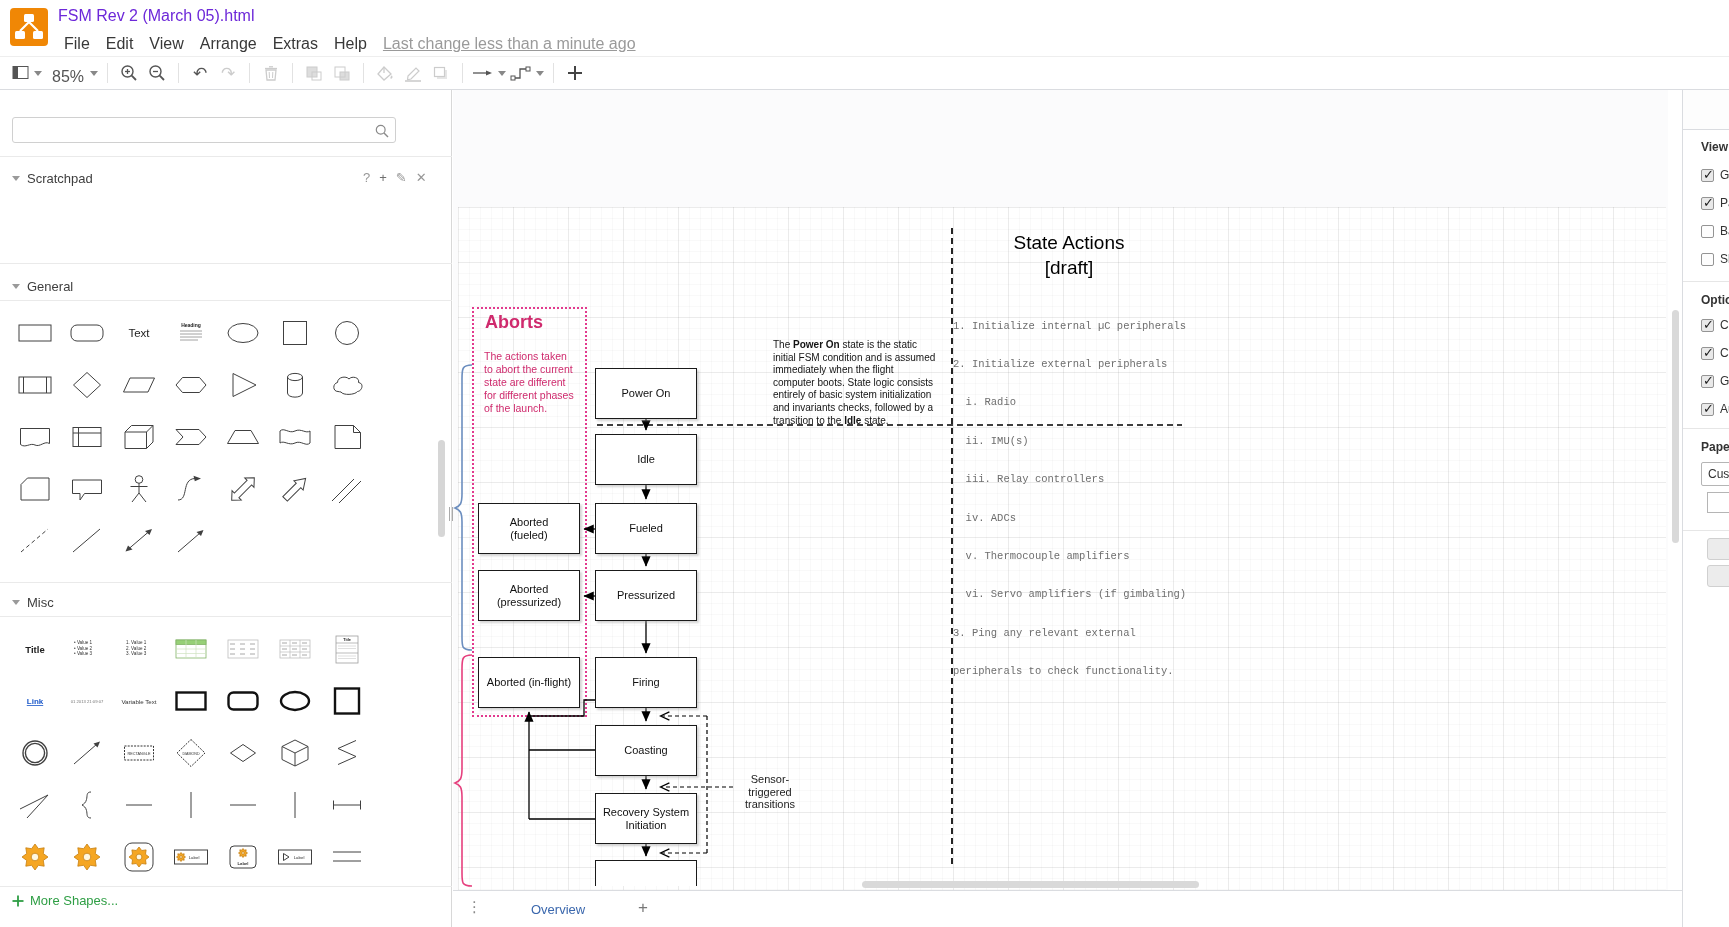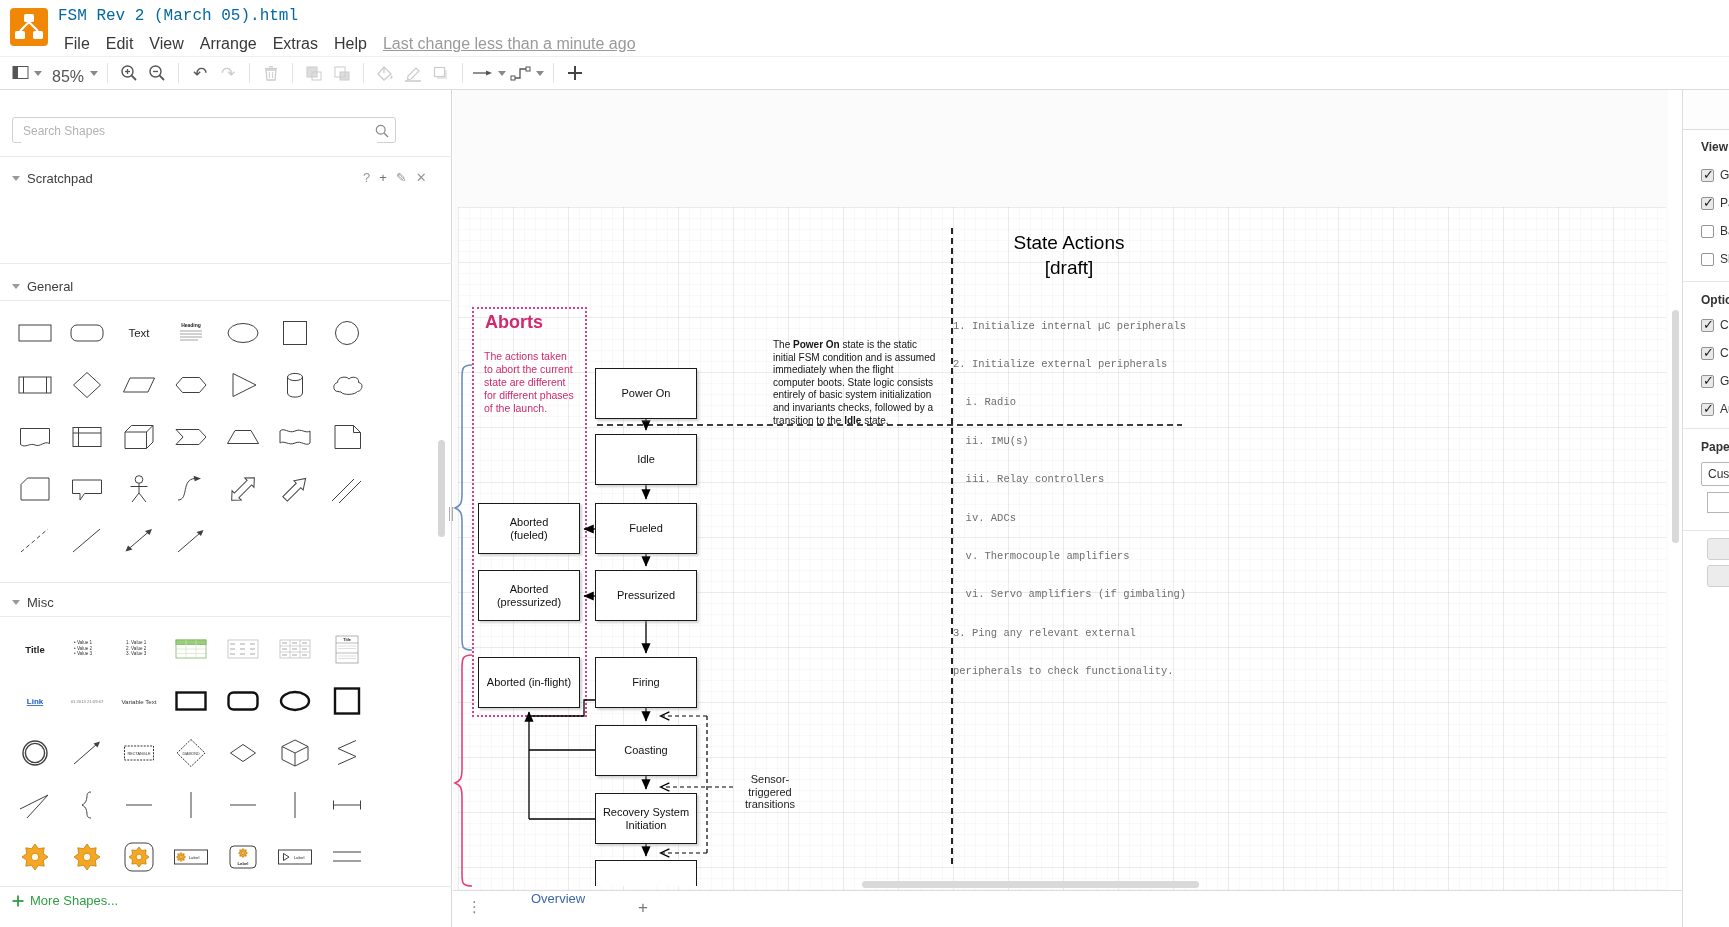--- a/index.html
+++ b/index.html
@@ -1,20 +1,20 @@
 <!DOCTYPE html>
 <html><head>
 <meta charset="utf-8">
 <style>
   html,body{margin:0;padding:0;width:1729px;height:927px;overflow:hidden;
     font-family:"Liberation Sans","DejaVu Sans",sans-serif;background:#fff;color:#222;}
   
   #appheader{position:absolute;left:0;top:0;width:1729px;height:56px;background:#fff;}
   #logo{position:absolute;left:10px;top:8px;width:38px;height:38px;border-radius:4px;background:#F08705;}
-  #doc-title{position:absolute;left:58px;top:7px;font-size:16px;color:#0369a1;font-family:Liberation Mono, monospace;}
+  #doc-title{position:absolute;left:58px;top:7px;font-size:16px;color:#6d28d9;}
   #menubar{position:absolute;left:56px;top:32px;display:flex;align-items:center;font-size:16px;color:#383838;}
   #menubar .menu{padding:3px 8px;cursor:default;}
   #menubar .status{margin-left:8px;color:#9a9a9a;text-decoration:underline;}
   
   #toolbar{position:absolute;left:0;top:56px;width:1729px;height:34px;border-top:1px solid #eeeeee;
     border-bottom:1px solid #dadce0;display:flex;align-items:center;padding-left:10px;box-sizing:border-box;}
   .tbtn{display:flex;align-items:center;justify-content:center;min-width:24px;height:26px;margin:0 2px;color:#555;}
   .tbtn.dis{color:#cccccc;}
   .tsep{width:1px;height:20px;background:#e2e2e2;margin:0 7px;}
   .caret{width:0;height:0;border-left:4px solid transparent;border-right:4px solid transparent;border-top:5px solid #888;margin-left:4px;}
@@ -59,21 +59,21 @@
   #desc{left:320px;top:249px;font-size:10px;line-height:12.6px;color:#141414;white-space:nowrap;}
   #actions{left:500px;top:204px;font-family:"Liberation Mono","DejaVu Sans Mono",monospace;
     font-size:10.5px;line-height:12.8px;color:#6e6e6e;white-space:pre;}
   #sensor-label{left:278px;top:683px;width:78px;text-align:center;font-size:11px;line-height:12.5px;color:#222;}
   #hscroll{position:absolute;left:409px;top:791px;width:337px;height:7px;border-radius:4px;background:#d9d9d9;z-index:5;}
   #vscroll-strip{position:absolute;left:1668px;top:90px;width:14px;height:800px;background:#fff;}
   #vscroll{position:absolute;left:4px;top:220px;width:7px;height:233px;border-radius:4px;background:#d9d9d9;}
   
   #footer{position:absolute;left:453px;top:890px;width:1229px;height:37px;background:#fff;border-top:1px solid #dadce0;box-sizing:border-box;}
   #footer .dots{position:absolute;left:14px;top:7px;color:#8a8a8a;font-size:15px;letter-spacing:0;}
-  #footer .tab{position:absolute;left:64px;top:0px;height:36px;padding:0 14px;display:flex;align-items:flex-start;
+  #footer .tab{position:absolute;left:64px;top:0px;height:36px;padding:0 14px;display:flex;align-items:center;
     font-size:13px;color:#3a67ad;}
   #footer .addpage{position:absolute;left:178px;top:7px;font-size:17px;color:#777;width:24px;text-align:center;}
   
   #fpanel{position:absolute;left:1682px;top:90px;width:300px;height:837px;background:#fff;border-left:1px solid #dadce0;box-sizing:border-box;}
   #fpanel .tabs{position:absolute;left:0;top:0;width:300px;height:40px;border-bottom:1px solid #dadce0;box-sizing:border-box;background:#fdfdfd;}
   .ptitle{position:absolute;left:18px;font-size:12px;font-weight:bold;color:#333;white-space:nowrap;}
   .prow{position:absolute;left:18px;display:flex;align-items:center;gap:6px;white-space:nowrap;}
   .prow .lbl{font-size:12px;color:#333;}
   .cb{width:13px;height:13px;border:1px solid #949494;border-radius:2px;background:#fdfdfd;position:relative;box-sizing:border-box;flex:0 0 13px;}
   .cb.checked{background:#e9e9e9;}
@@ -202,21 +202,20 @@
   <div class="tbtn">
     <svg width="16" height="16" viewBox="0 0 16 16">
         <line x1="8" y1="1" x2="8" y2="15" stroke="#444" stroke-width="2"></line>
         <line x1="1" y1="8" x2="15" y2="8" stroke="#444" stroke-width="2"></line>
       </svg>
   </div>
 </div>
 
 <div id="sidebar">
   <div id="searchbox">
-    <input placeholder="Search Shapes" style="">
     <svg style="position:absolute;right:6px;top:6px" width="14" height="14" viewBox="0 0 14 14">
         <circle cx="5.7" cy="5.7" r="4.4" fill="none" stroke="#8a8a8a" stroke-width="1.2"></circle>
         <line x1="9" y1="9" x2="13" y2="13" stroke="#8a8a8a" stroke-width="1.4"></line>
       </svg>
   </div>
   <div class="side-div" style="top:66px"></div>
   <div class="sec-head" style="top:78px">
     <span class="tri"></span>
     <span>Scratchpad</span>
   </div>

